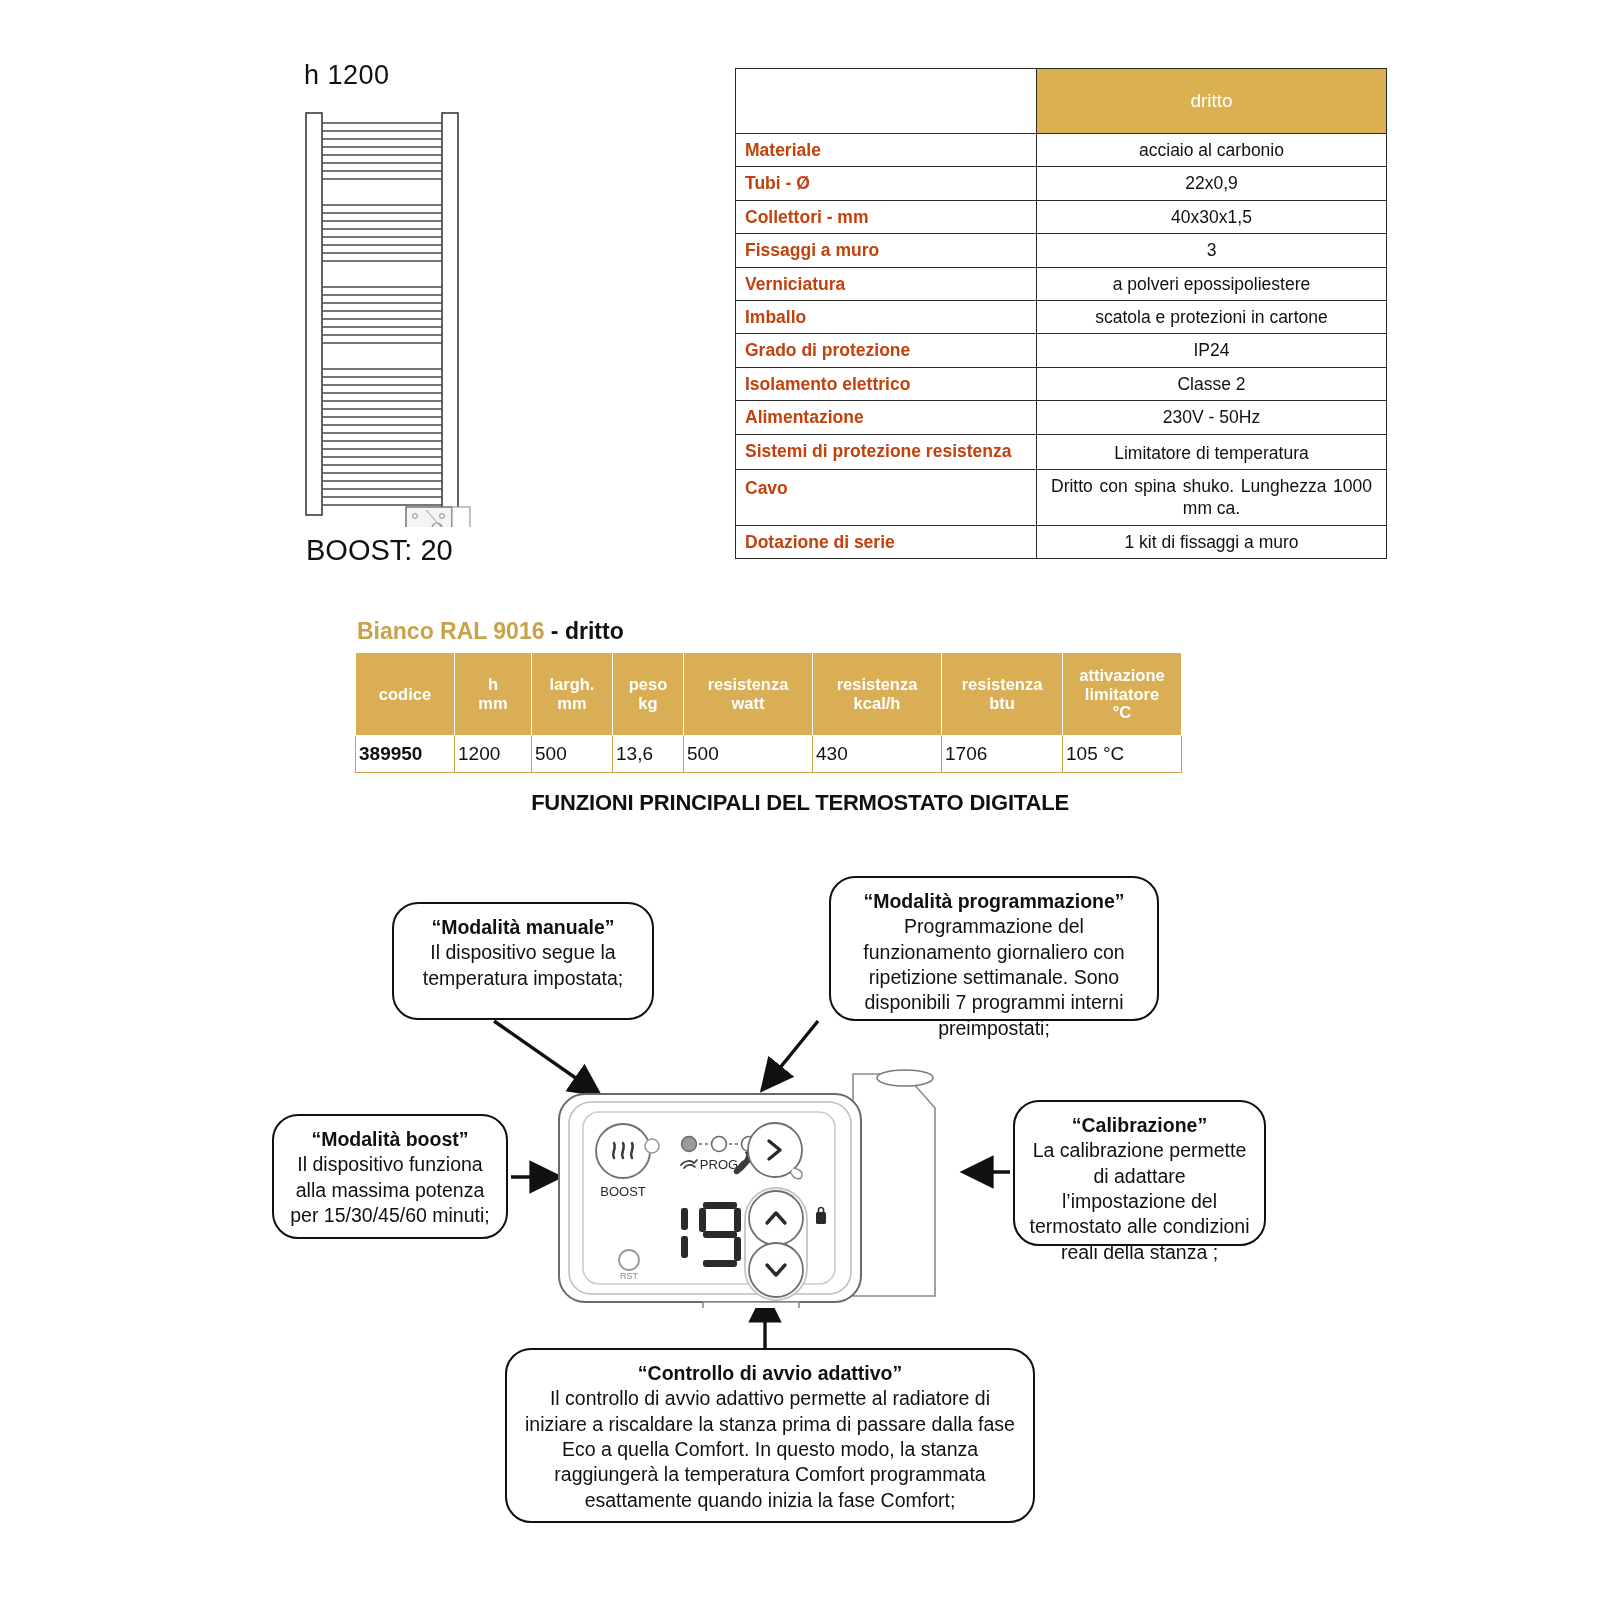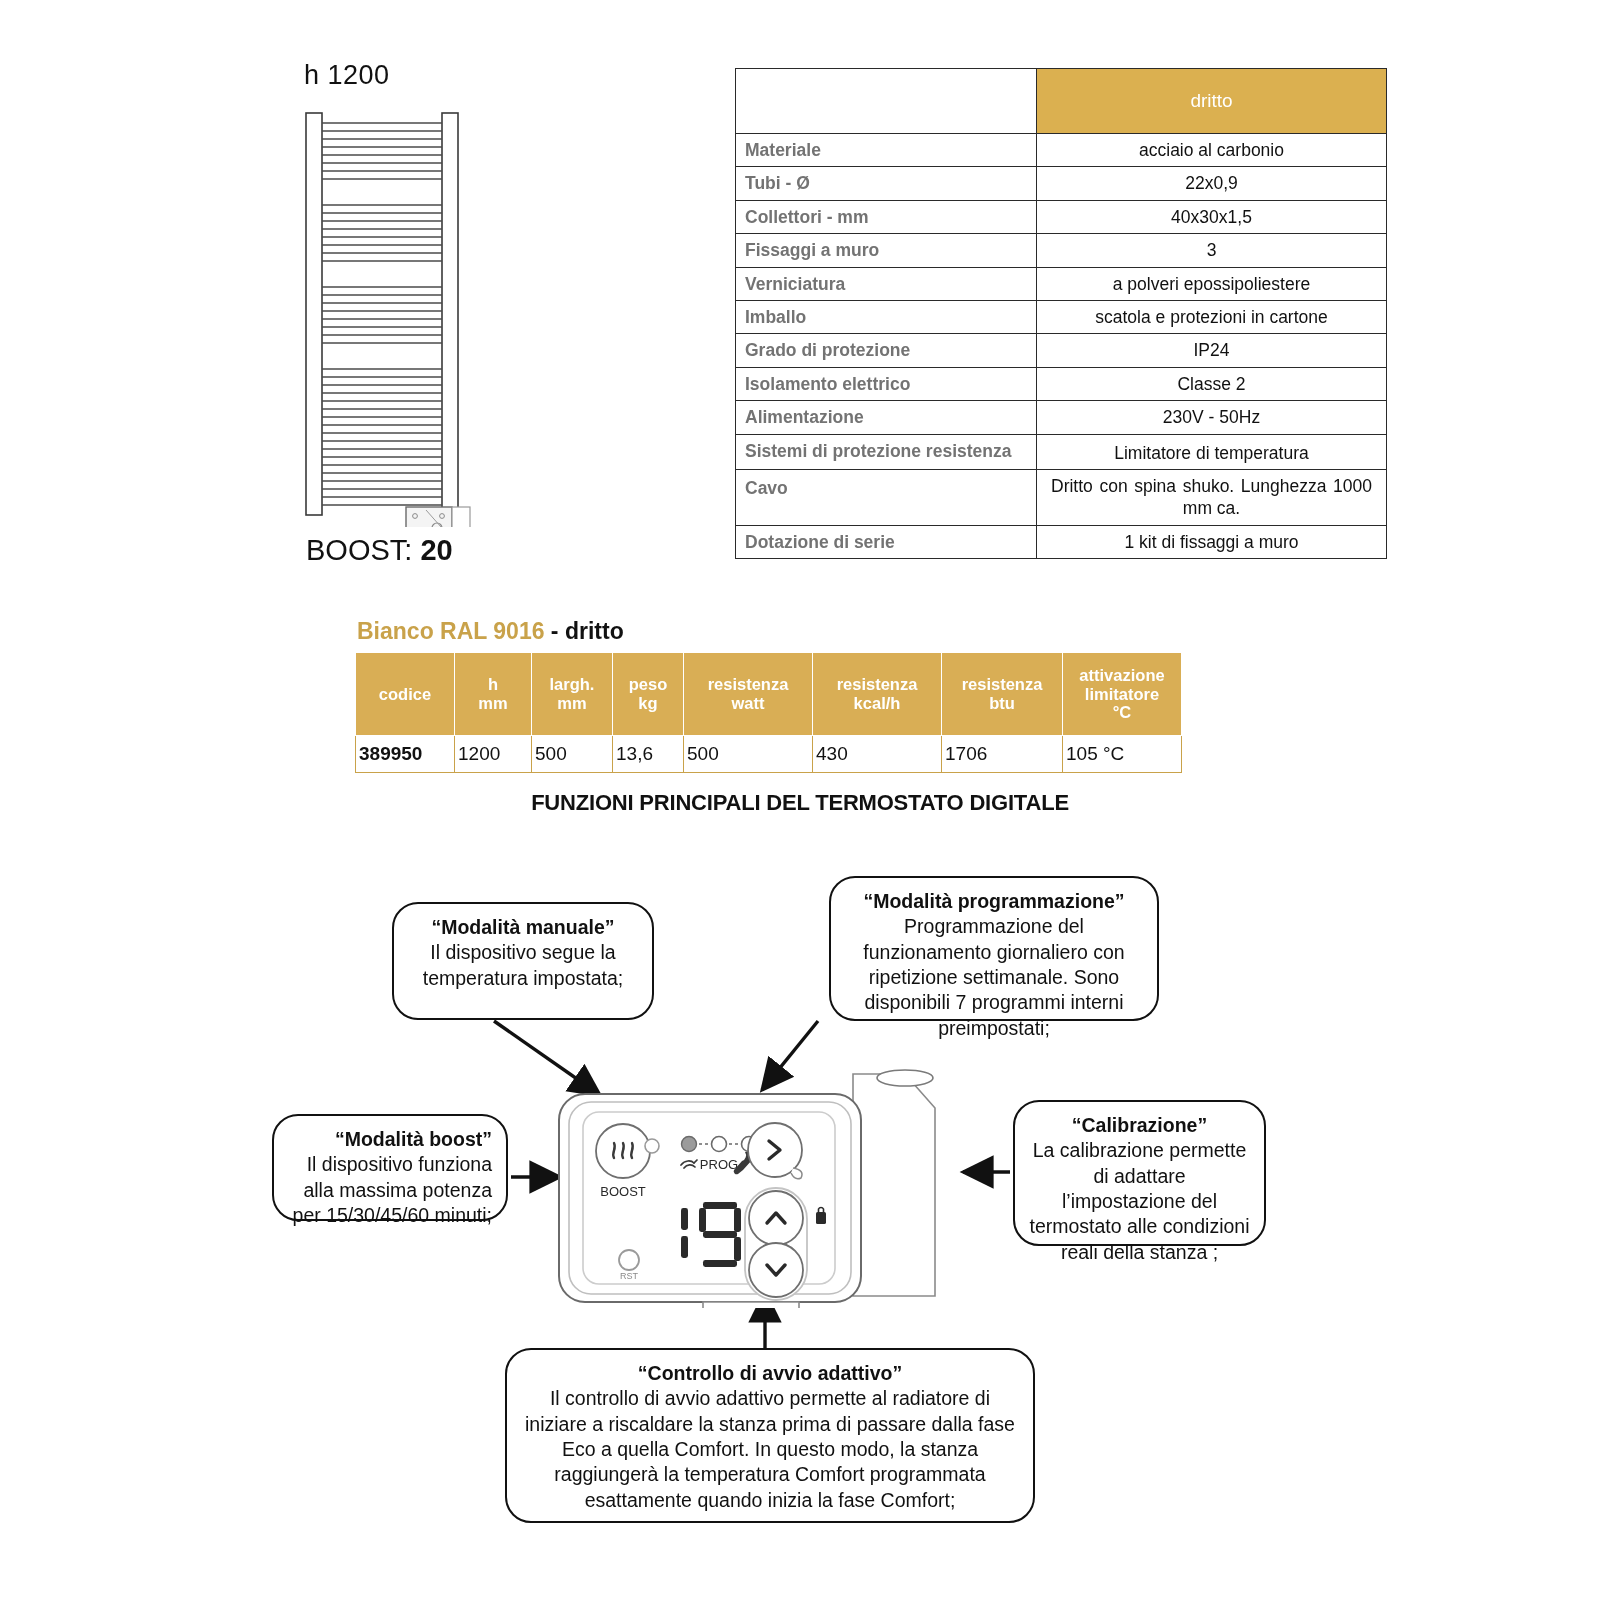--- a/index.html
+++ b/index.html
@@ -21,38 +21,38 @@
   #radiator-figure { left: 262px; top: 52px; width: 250px; height: 520px; }
   #radiator-height-label {
     position: absolute; left: 42px; top: 8px;
     font-size: 27px; letter-spacing: 0.5px; color: #111;
   }
   #radiator-svg { position: absolute; left: 20px; top: 55px; }
   #radiator-tubi-label {
     position: absolute; left: 44px; top: 482px;
     font-size: 29px; color: #111; white-space: nowrap;
   }
-  #radiator-tubi-label .val { font-weight: bold; }
+  #radiator-tubi-label .val { font-weight: normal; }
 
   
   #spec-table {
     left: 735px; top: 68px; width: 652px;
     border-collapse: collapse;
     table-layout: fixed;
   }
   #spec-table td, #spec-table th {
     border: 1.6px solid #2a2a2a;
     padding: 5px 9px;
     font-size: 17.5px;
     line-height: 1.28;
     vertical-align: middle;
     background: #fff;
   }
   #spec-table .lbl {
-    width: 282px; font-weight: bold; text-align: left; color: #737373;
+    width: 282px; font-weight: bold; text-align: left; color: #c2410c;
   }
   #spec-table .val { text-align: center; color: #111; }
   #spec-table .val.justify {
     text-align: justify; text-align-last: center; padding: 5px 14px;
   }
   #spec-table thead .lbl { height: 54px; }
   #spec-table thead .hdr-gold {
     background: #DBB050;
     color: #ffffff;
     font-size: 19px;
@@ -115,21 +115,21 @@
     font-size: 19.5px;
     line-height: 1.30;
     color: #111;
     padding: 11px 14px;
     box-sizing: border-box;
   }
   .callout .ttl { font-weight: bold; display: block; }
 
   #callout-manuale   { left: 392px;  top: 902px;  width: 262px; height: 118px; }
   #callout-prog      { left: 789px;  top: 876px;  width: 330px; height: 145px; margin-left: 40px; }
-  #callout-boost     { left: 272px;  top: 1114px; width: 236px; height: 107px; text-align: right; }
+  #callout-boost     { left: 272px;  top: 1114px; width: 236px; height: 125px; }
   #callout-calibr    { left: 1013px; top: 1100px; width: 253px; height: 146px; }
   #callout-avvio     { left: 505px;  top: 1348px; width: 530px; height: 175px; }
 
   
   #connectors { left: 0; top: 0; width: 1600px; height: 1600px; pointer-events: none; }
 
   
   #thermostat { left: 553px; top: 1048px; width: 420px; height: 260px; }
 </style>
 </head>

